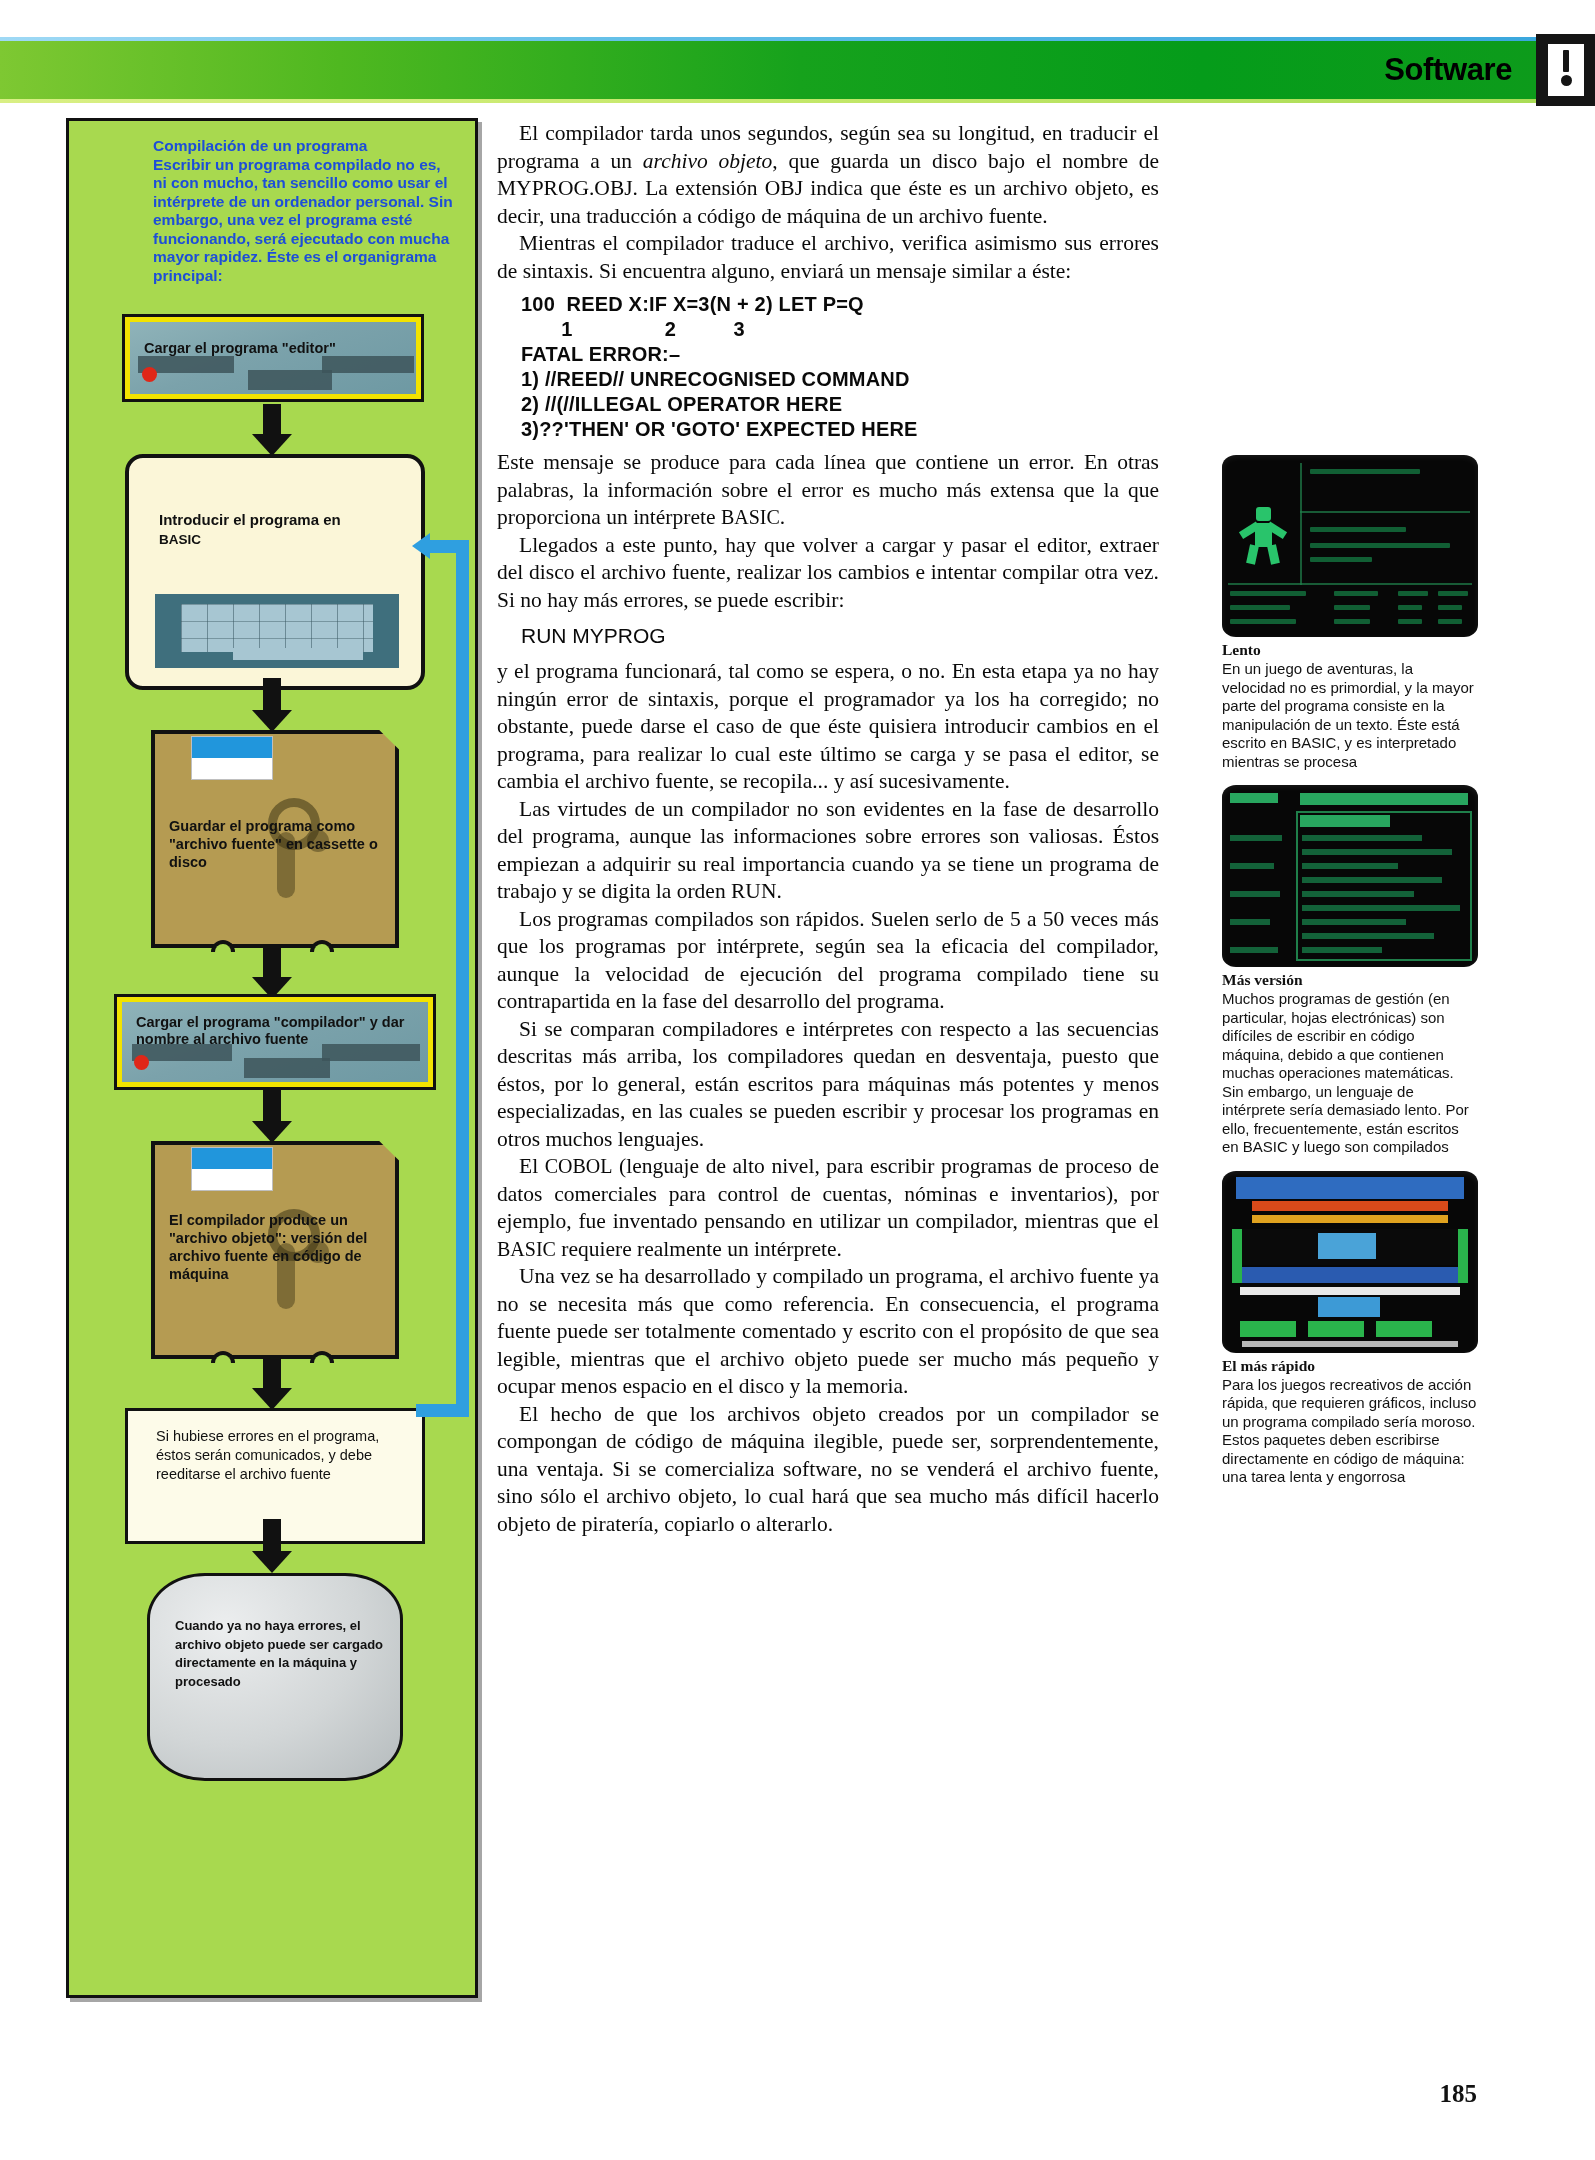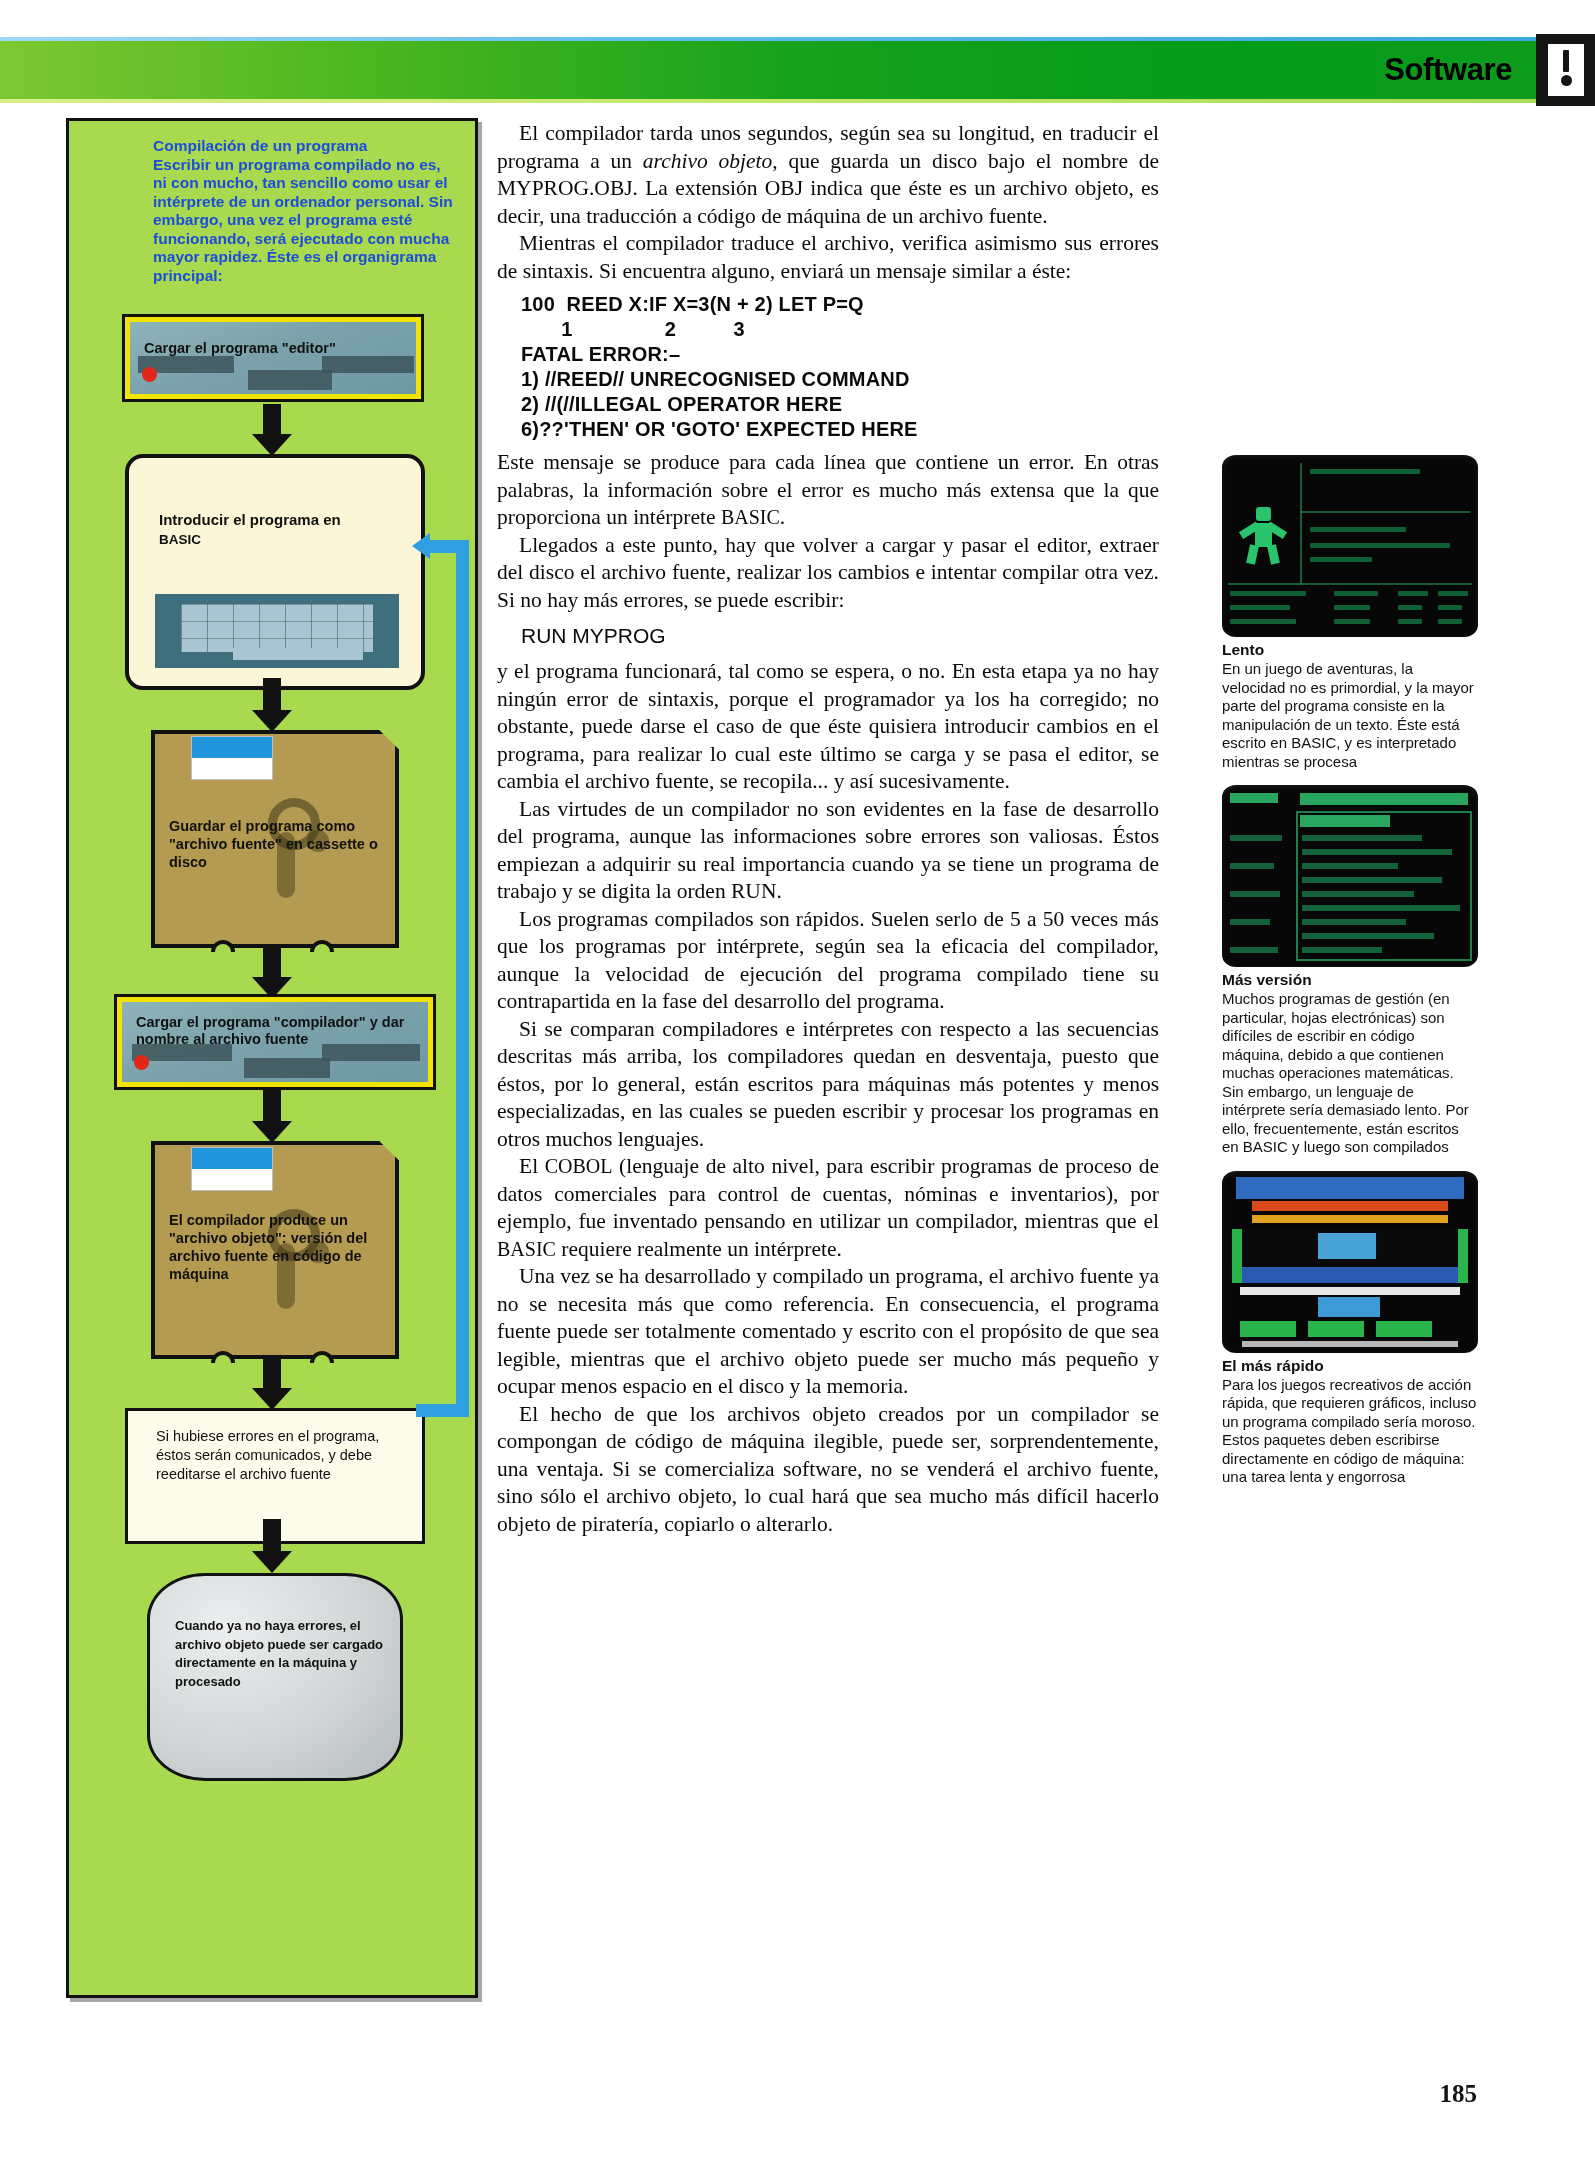--- a/index.html
+++ b/index.html
@@ -261,21 +261,21 @@
   
   .crt2 .row { position: absolute; height: 6px; background: #1da05c; opacity: .6; }
   .crt2 .hdr { position: absolute; background: #2ec26f; opacity: .85; }
   .crt2 .panel { position: absolute; border: 2px solid #1f7f4a; }
 
   
   .crt3 { background: #000; }
   .crt3 .blk { position: absolute; }
 
   .cap-title {
-    font-size: 15.5px; font-weight: bold; color: #111; line-height: 18px; margin-top: 4px;
+    font-size: 15.5px; font-weight: bold; color: #111; line-height: 18px; margin-top: 4px; font-family: Liberation Serif, serif;
   }
   .cap-body {
     font-size: 15px; color: #111; line-height: 18.5px; margin-top: 1px;
   }
 
   .pageno {
     position: absolute; right: 118px; bottom: 52px;
     font-family: "Liberation Serif", serif;
     font-weight: bold; font-size: 25px; color: #111;
   }
@@ -406,21 +406,21 @@
 
   <div class="maincol">
     <p>El compilador tarda unos segundos, según sea su longitud, en traducir el programa a un <em>archivo objeto</em>, que guarda un disco bajo el nombre de MYPROG.OBJ. La extensión OBJ indica que éste es un archivo objeto, es decir, una traducción a código de máquina de un archivo fuente.</p>
     <p>Mientras el compilador traduce el archivo, verifica asimismo sus errores de sintaxis. Si encuentra alguno, enviará un mensaje similar a éste:</p>
 
     <div class="code"><span>100  REED X:IF X=3(N + 2) LET P=Q</span>
 <span>       1                2          3</span>
 <span>FATAL ERROR:–</span>
 <span>1) //REED// UNRECOGNISED COMMAND</span>
 <span>2) //(//ILLEGAL OPERATOR HERE</span>
-<span>6)??'THEN' OR 'GOTO' EXPECTED HERE</span></div>
+<span>3)??'THEN' OR 'GOTO' EXPECTED HERE</span></div>
 
     <p class="noindent">Este mensaje se produce para cada línea que contiene un error. En otras palabras, la información sobre el error es mucho más extensa que la que proporciona un intérprete <span class="sc">BASIC</span>.</p>
     <p>Llegados a este punto, hay que volver a cargar y pasar el editor, extraer del disco el archivo fuente, realizar los cambios e intentar compilar otra vez. Si no hay más errores, se puede escribir:</p>
 
     <div class="runline">RUN MYPROG</div>
 
     <p class="noindent">y el programa funcionará, tal como se espera, o no. En esta etapa ya no hay ningún error de sintaxis, porque el programador ya los ha corregido; no obstante, puede darse el caso de que éste quisiera introducir cambios en el programa, para realizar lo cual este último se carga y se pasa el editor, se cambia el archivo fuente, se recopila... y así sucesivamente.</p>
     <p>Las virtudes de un compilador no son evidentes en la fase de desarrollo del programa, aunque las informaciones sobre errores son valiosas. Éstos empiezan a adquirir su real importancia cuando ya se tiene un programa de trabajo y se digita la orden RUN.</p>
     <p>Los programas compilados son rápidos. Suelen serlo de 5 a 50 veces más que los programas por intérprete, según sea la eficacia del compilador, aunque la velocidad de ejecución del programa compilado tiene su contrapartida en la fase del desarrollo del programa.</p>
     <p>Si se comparan compiladores e intérpretes con respecto a las secuencias descritas más arriba, los compiladores quedan en desventaja, puesto que éstos, por lo general, están escritos para máquinas más potentes y menos especializadas, en las cuales se pueden escribir y procesar los programas en otros muchos lenguajes.</p>

